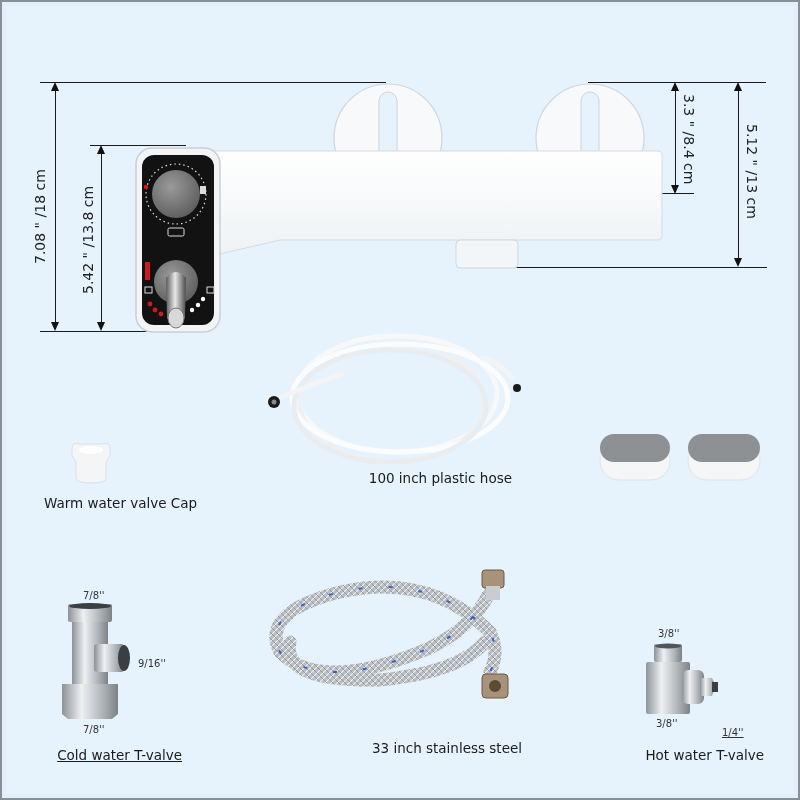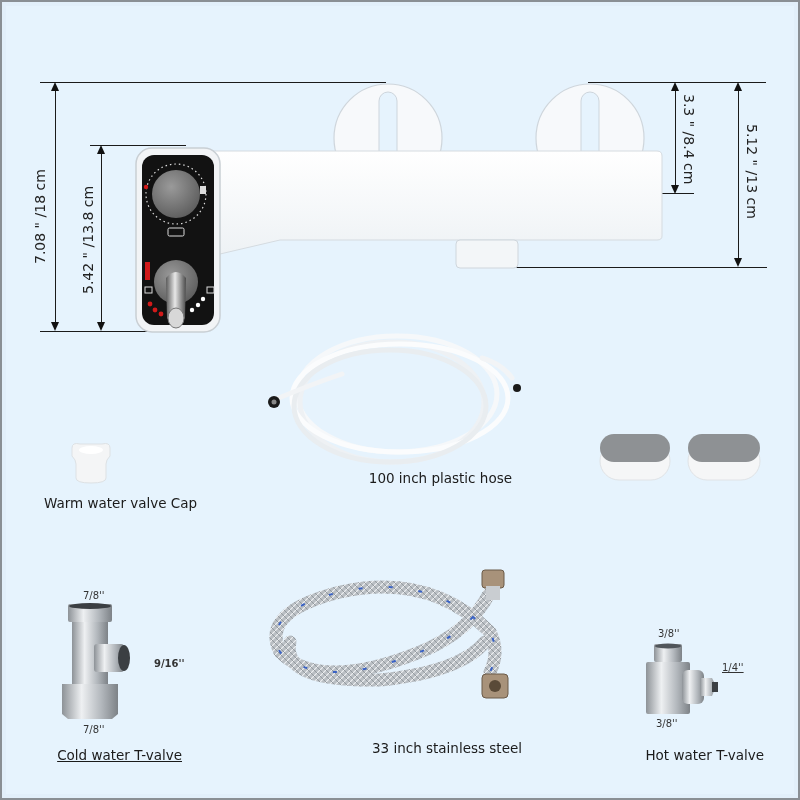--- a/index.html
+++ b/index.html
@@ -154,21 +154,21 @@
         <stop offset="1" stop-color="#7d8287"></stop>
       </linearGradient>
     </defs>
     <rect x="8" y="2" width="44" height="18" rx="2" fill="url(#chrome)"></rect>
     <ellipse cx="30" cy="4" rx="21" ry="3" fill="#3b3f43"></ellipse>
     <rect x="12" y="20" width="36" height="62" fill="url(#chrome)"></rect>
     <rect x="34" y="42" width="30" height="28" rx="3" fill="url(#chrome)"></rect>
     <ellipse cx="64" cy="56" rx="6" ry="13" fill="#3b3f43"></ellipse>
     <path d="M2 82 L58 82 L58 112 L52 117 L8 117 L2 112 Z" fill="url(#chrome)"></path>
   </svg>
-  <div class="size-lbl" style="left:152px;top:656px;font-weight:bold;">9/16''</div>
+  <div class="size-lbl" style="left:136px;top:656px;">9/16''</div>
   <div class="size-lbl" style="left:81px;top:722px;">7/8''</div>
   <div class="caption" style="left:28px;top:745px;width:132px;text-decoration:underline;">Cold water T-valve</div>
 
   <svg class="abs" style="left:258px;top:560px;" width="270" height="148" viewBox="0 0 270 148">
     <defs>
       <pattern id="braid" width="6" height="6" patternUnits="userSpaceOnUse">
         <rect width="6" height="6" fill="#b9bec3"></rect>
         <path d="M0 6 L6 0" stroke="#eef0f2" stroke-width="1.2"></path>
         <path d="M0 0 L6 6" stroke="#8a9096" stroke-width="0.8"></path>
       </pattern>
@@ -191,17 +191,17 @@
 
   <div class="size-lbl" style="left:656px;top:626px;">3/8''</div>
   <svg class="abs" style="left:642px;top:638px;" width="78" height="76" viewBox="0 0 78 76">
     <rect x="10" y="4" width="28" height="18" rx="2" fill="url(#chrome)"></rect>
     <ellipse cx="24" cy="6" rx="13" ry="2.5" fill="#50555a"></ellipse>
     <rect x="2" y="22" width="44" height="52" rx="2" fill="url(#chrome)"></rect>
     <rect x="38" y="30" width="22" height="34" rx="6" fill="url(#chrome)"></rect>
     <path d="M56 38 L68 38 L72 46 L68 56 L56 56 Z" fill="url(#chrome)"></path>
     <rect x="68" y="42" width="6" height="10" fill="#3b3f43"></rect>
   </svg>
-  <div class="size-lbl" style="left:720px;top:660px;text-decoration:underline;">1/4''</div>
+  <div class="size-lbl" style="left:720px;top:725px;text-decoration:underline;">1/4''</div>
   <div class="size-lbl" style="left:654px;top:716px;">3/8''</div>
   <div class="caption" style="left:618px;top:745px;width:124px;">Hot water T-valve</div>
 
 </div>
 
 </body></html>

